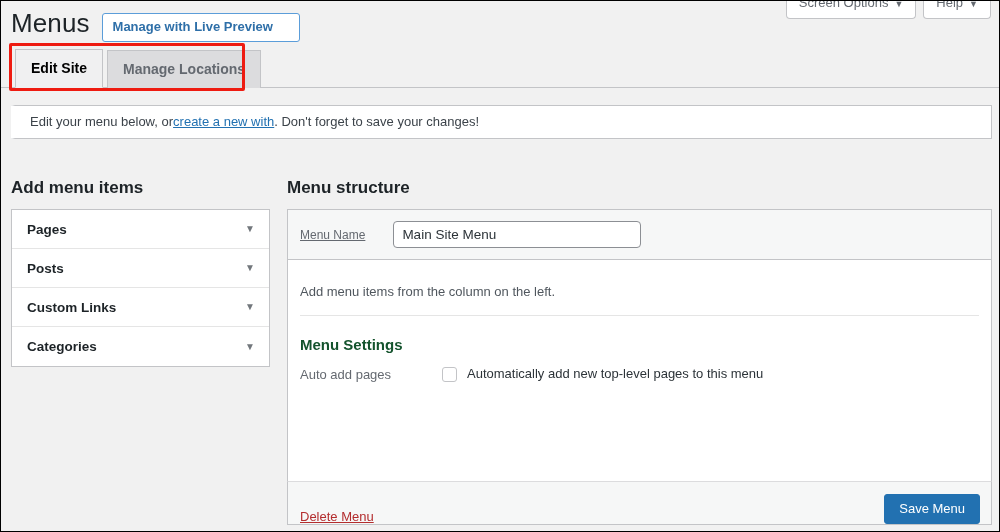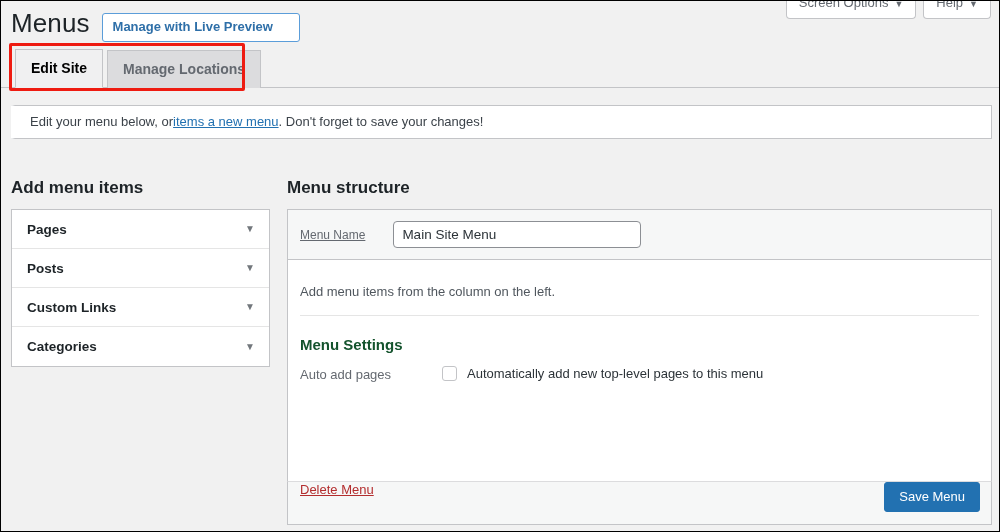--- a/index.html
+++ b/index.html
@@ -264,21 +264,21 @@
     flex: 1;
   }
   .settings-heading {
     font-size: 15px;
     font-weight: bold;
     color: #14532d;
     margin-bottom: 12px;
   }
   .setting-row {
     display: flex;
-    align-items: center;
+    align-items: flex-end;
     margin-bottom: 9px;
   }
   .setting-label {
     width: 142px;
     font-size: 13px;
     color: #646970;
     padding-top: 2px;
     flex-shrink: 0;
   }
   .setting-options {
@@ -311,21 +311,21 @@
   .panel-footer {
     position: absolute;
     left: 286px;
     top: 480px;
     width: 705px;
     height: 44px;
     background: #f6f7f7;
     border: 1px solid #c3c4c7;
     border-top: 1px solid #dcdcde;
     display: flex;
-    align-items: flex-start;
+    align-items: flex-end;
     justify-content: space-between;
     padding: 0 11px 0 12px;
   }
   .delete-menu-link {
     font-size: 13px;
     color: #b32d2e;
     text-decoration: underline;
     cursor: pointer;
   }
   .save-menu-btn {
@@ -368,21 +368,21 @@
     </div>
     <div class="nav-tab">
       <span>Manage Locations</span>
     </div>
   </div>
 
   <div class="tab-highlight"></div>
 
   <div class="notice">
     <span>Edit your menu below, or </span>
-    <a href="#">items a new menu</a>
+    <a href="#">create a new with</a>
     <span>. Don't forget to save your changes!</span>
   </div>
 
   <div class="col-heading" id="add-items-heading">Add menu items</div>
   <div class="col-heading" id="menu-structure-heading">Menu structure</div>
 
   <div class="accordion">
     <div class="accordion-item">
       <span class="accordion-label">Pages</span>
       <span class="accordion-caret">▼</span>

